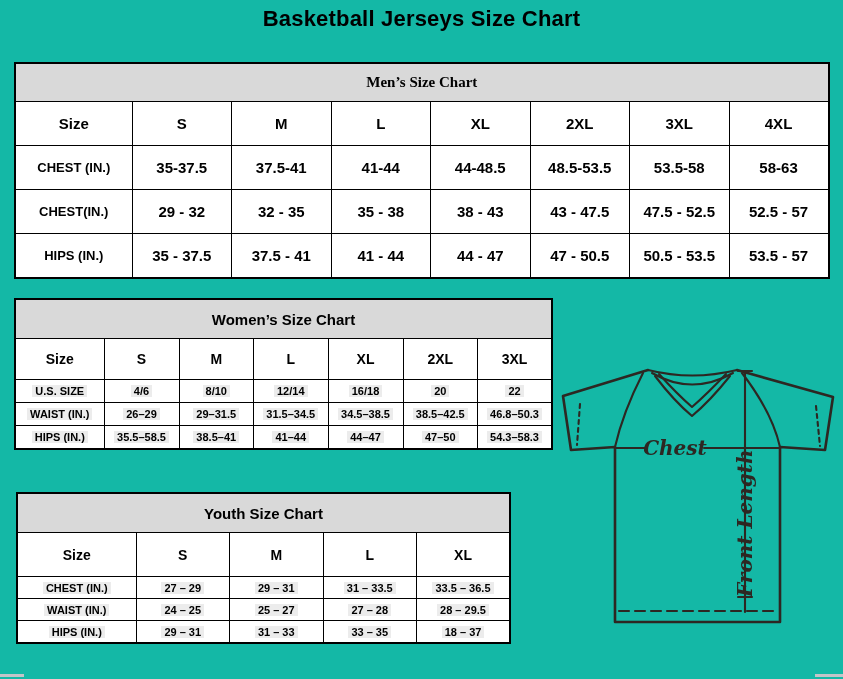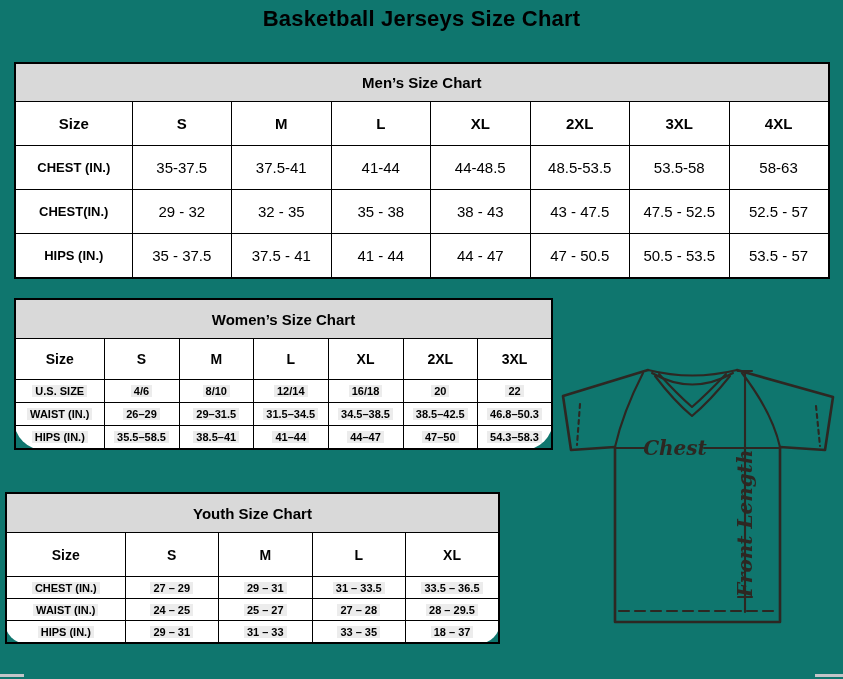--- a/index.html
+++ b/index.html
@@ -1,37 +1,37 @@
 <!DOCTYPE html>
 <html><head>
 <meta charset="utf-8">
 <style>
   html,body{margin:0;padding:0;background:#fff;}
-  #stage{position:relative;width:843px;height:679px;background:#0f766e;overflow:hidden;
+  #stage{position:relative;width:843px;height:679px;background:#14b8a6;overflow:hidden;
          font-family:"Liberation Sans",sans-serif;color:#000;}
   .page-title{position:absolute;left:0;top:6px;width:843px;text-align:center;
               font-size:22px;font-weight:bold;letter-spacing:.2px;}
   table{border-collapse:collapse;table-layout:fixed;position:absolute;background:#fff;}
   table,th,td{border:1.5px solid #000;}
   table{border-width:2px;}
   th,td{text-align:center;vertical-align:middle;padding:0;}
   .tbar{background:#d9d9d9;font-size:15px;font-weight:bold;}
   
   #mens{left:14px;top:62px;width:815px;}
-  #mens .tbar{height:37px;}
+  #mens .tbar{height:37px;font-family:Liberation Serif, serif;}
   #mens .hdr th{height:43px;font-size:15px;font-weight:bold;}
   #mens .lbl{font-size:13px;font-weight:bold;}
-  #mens td{height:43px;font-size:15px;font-weight:normal;}
-  
-  #womens{left:14px;top:298px;width:537px;border-radius:30px;}
+  #mens td{height:43px;font-size:15px;font-weight:bold;}
+  
+  #womens{left:14px;top:298px;width:537px;}
   #womens .tbar{height:38px;}
   #womens .hdr th{height:40px;font-size:14px;font-weight:bold;}
   #womens td,#womens .lbl{height:22px;font-size:11px;font-weight:bold;}
   
-  #youth{left:5px;top:492px;width:493px;border-radius:22px;}
+  #youth{left:16px;top:492px;width:493px;}
   #youth .tbar{height:38px;}
   #youth .hdr th{height:43px;font-size:14px;font-weight:bold;}
   #youth td,#youth .lbl{height:21px;font-size:11px;font-weight:bold;}
   .hl{background:#ececec;padding:0 3px;white-space:nowrap;}
   
   #jersey{position:absolute;left:555px;top:360px;width:288px;height:320px;}
   .shirt{fill:none;stroke:#2d2722;stroke-width:2.6;stroke-linejoin:round;stroke-linecap:round;}
   .thin{stroke-width:2.1;}
   .dash{stroke-dasharray:4 4;}
   .hemdash{stroke-dasharray:10 6;}

